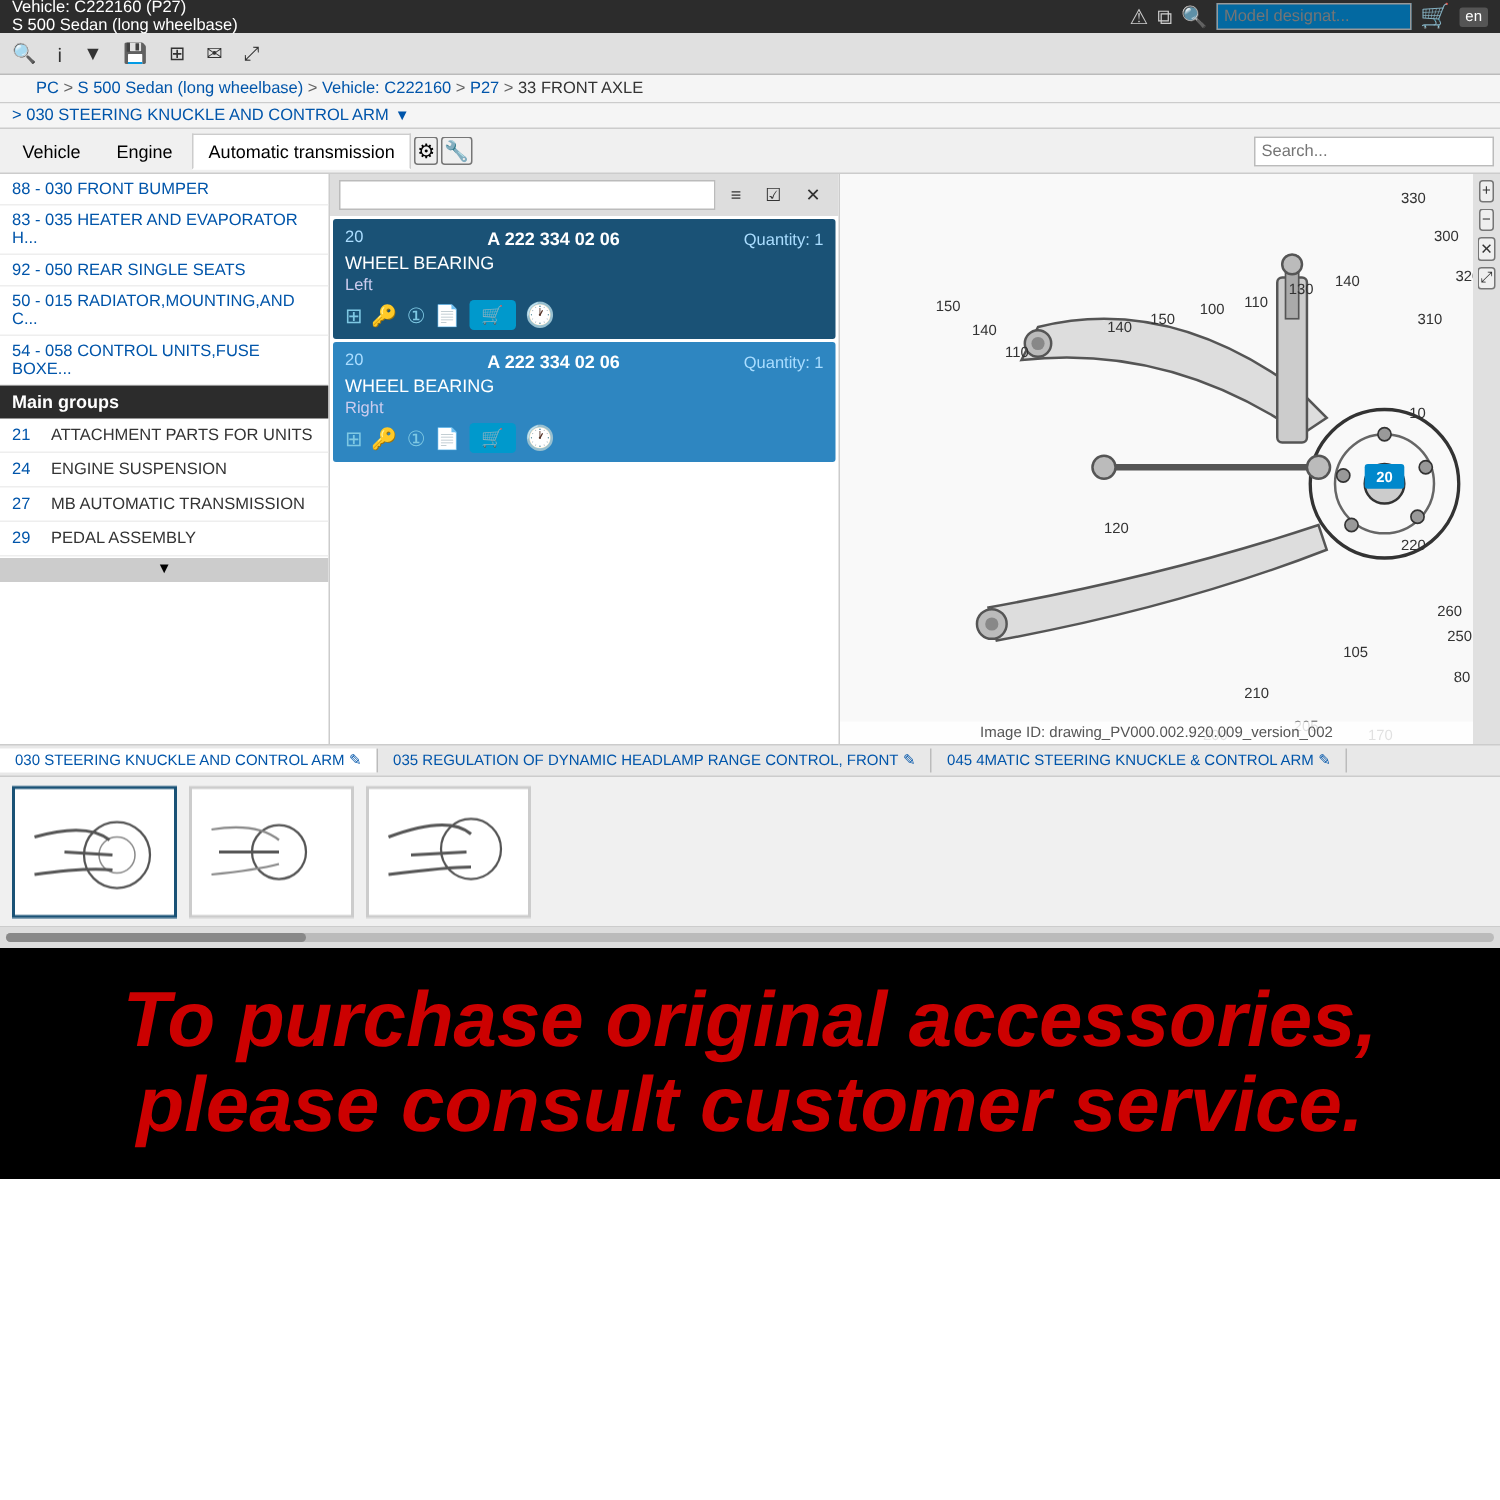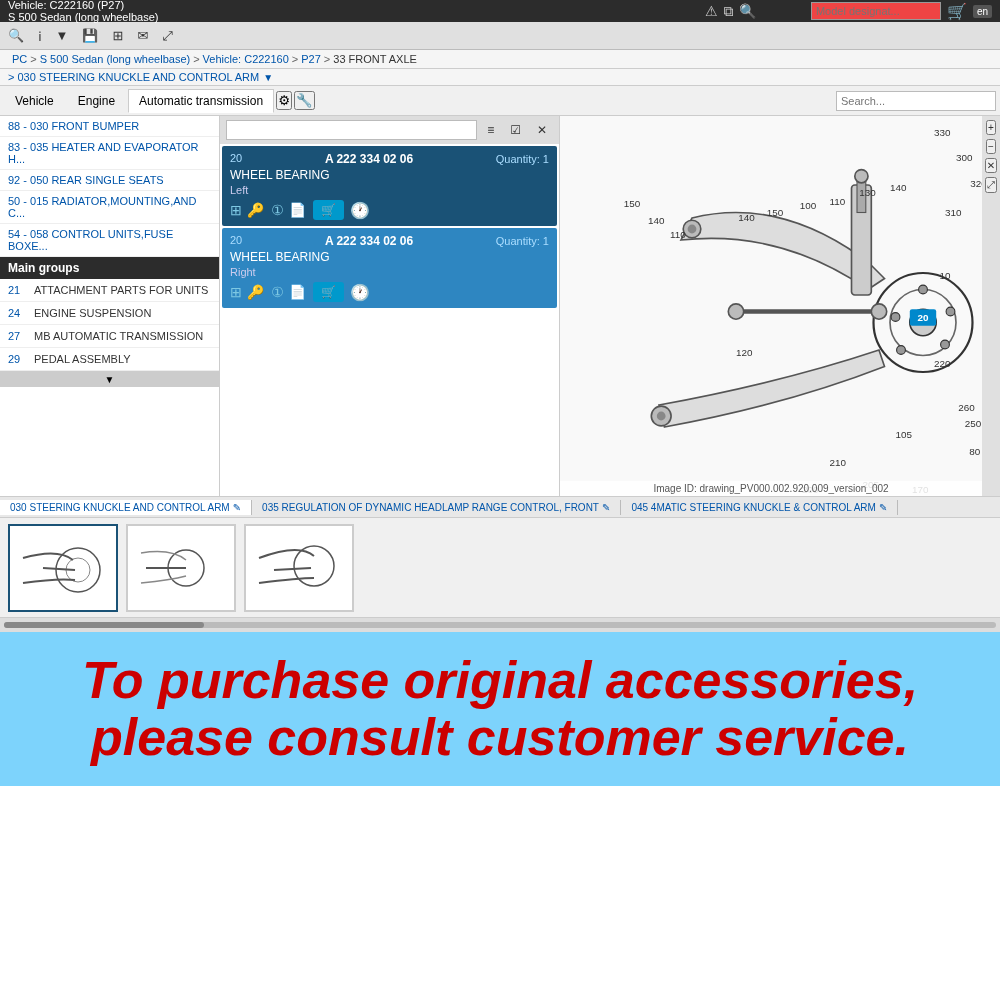--- a/index.html
+++ b/index.html
@@ -3,30 +3,30 @@
   <meta charset="utf-8">
   <style>
     * { margin: 0; padding: 0; box-sizing: border-box; }
     body { width: 1000px; height: 1000px; font-family: Arial, sans-serif; font-size: 12px; overflow: hidden; background: #fff; }
 
     
     .top-bar { background: #2c2c2c; color: #fff; padding: 2px 8px; display: flex; align-items: center; justify-content: space-between; height: 22px; }
     .top-bar-left { font-size: 11px; }
     .top-bar-right { display: flex; align-items: center; gap: 6px; }
     .top-bar-right .icon-btn { color: #ccc; font-size: 14px; cursor: pointer; background: none; border: none; }
-    .search-box-top { background: #ef4444; border: 1px solid #999; height: 18px; width: 130px; font-size: 11px; padding: 0 4px; margin-left: 48px; }
+    .search-box-top { background: #0369a1; border: 1px solid #999; height: 18px; width: 130px; font-size: 11px; padding: 0 4px; }
     .cart-icon { font-size: 16px; color: #ccc; }
     .lang-badge { background: #555; color: #fff; font-size: 10px; padding: 1px 4px; border-radius: 2px; }
 
     
     .second-toolbar { background: #e0e0e0; height: 28px; display: flex; align-items: center; padding: 0 4px; gap: 6px; border-bottom: 1px solid #bbb; }
     .second-toolbar .icon-btn2 { font-size: 13px; color: #333; cursor: pointer; background: none; border: none; padding: 2px 4px; }
 
     
-    .breadcrumb { background: #f5f5f5; padding: 3px 12px; font-size: 11px; color: #0055aa; border-bottom: 1px solid #ccc; display: flex; align-items: center; gap: 3px; }
+    .breadcrumb { background: #f5f5f5; padding: 3px 24px; font-size: 11px; color: #0055aa; border-bottom: 1px solid #ccc; display: flex; align-items: center; gap: 3px; }
     .breadcrumb span { color: #333; }
     .breadcrumb a { color: #0055aa; text-decoration: none; cursor: pointer; }
     .breadcrumb .sep { color: #666; }
 
     
     .sub-breadcrumb { background: #f5f5f5; padding: 2px 8px; font-size: 11px; color: #0055aa; border-bottom: 1px solid #ccc; display: flex; align-items: center; }
     .sub-breadcrumb a { color: #0055aa; text-decoration: none; cursor: pointer; }
     .dropdown-arrow { margin-left: 4px; font-size: 10px; }
 
     
@@ -84,21 +84,21 @@
     .thumbnails-area { background: #f0f0f0; height: 100px; display: flex; align-items: center; gap: 8px; padding: 6px 8px; border-bottom: 1px solid #ccc; overflow-x: auto; }
     .thumb { border: 2px solid #ccc; width: 110px; height: 88px; background: #fff; display: flex; align-items: center; justify-content: center; cursor: pointer; flex-shrink: 0; }
     .thumb.active { border: 2px solid #1a5276; }
 
     
     .scroll-bar-area { height: 14px; background: #ddd; display: flex; align-items: center; padding: 0 4px; }
     .scroll-track { flex: 1; height: 6px; background: #bbb; border-radius: 3px; }
     .scroll-thumb { width: 200px; height: 6px; background: #888; border-radius: 3px; }
 
     
-    .bottom-ad { background: #7dd3fc; display: flex; align-items: center; justify-content: center; flex-direction: column; padding: 20px 10px; text-align: center; }
+    .bottom-ad { background: #000000; display: flex; align-items: center; justify-content: center; flex-direction: column; padding: 20px 10px; text-align: center; }
     .ad-text { font-size: 52px; font-weight: 900; color: #cc0000; line-height: 1.1; font-style: italic; }
 
     
     .diag-label { font-size: 9px; fill: #333; }
   </style>
 </head>
 <body>
 
 <div class="top-bar">
   <div class="top-bar-left">

